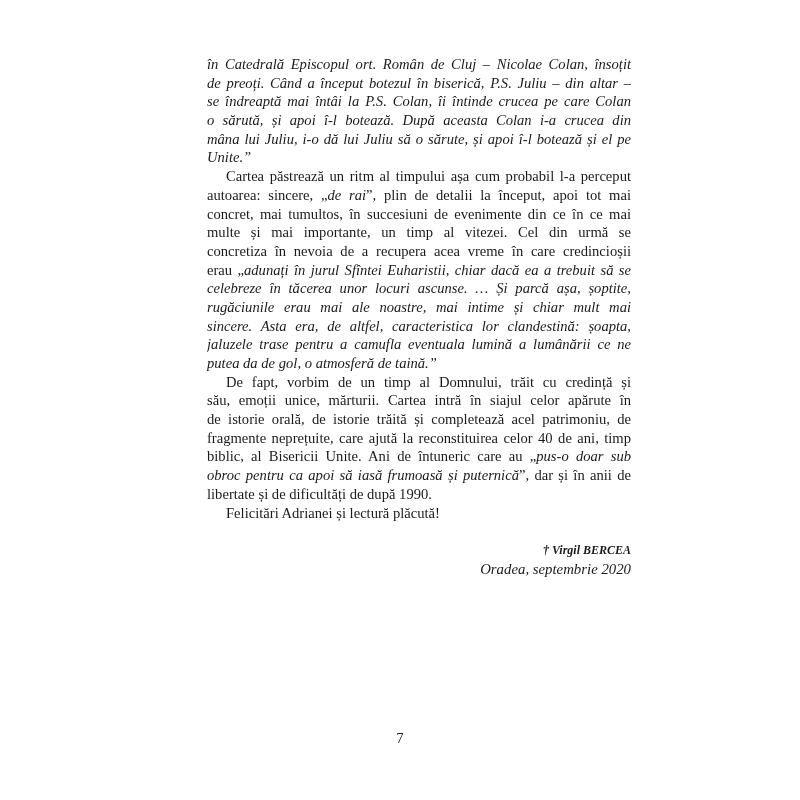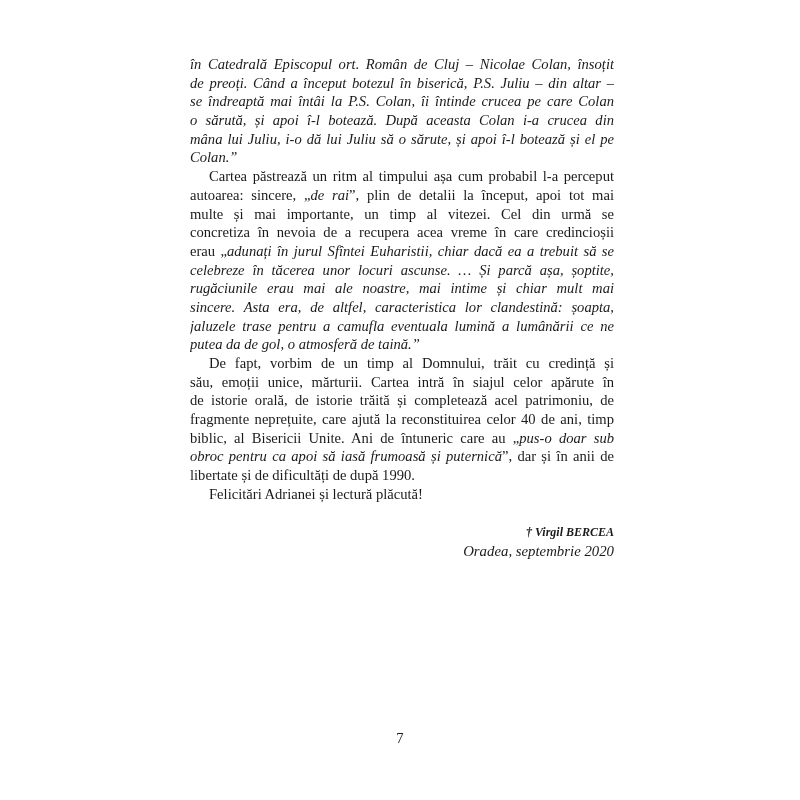--- a/index.html
+++ b/index.html
@@ -11,21 +11,21 @@
     position: relative;
     width: 800px;
     height: 800px;
     background: #ffffff;
     color: #1a1a1a;
     font-family: "Liberation Serif", serif;
     overflow: hidden;
   }
   .text-block {
     position: absolute;
-    left: 190px;
+    left: 207px;
     top: 55px;
     width: 424px;
     font-size: 14.6px;
   }
   .para {
     margin: 0;
     padding: 0;
   }
   .line {
     line-height: 18.7px;
@@ -74,25 +74,26 @@
 
 <div class="page">
   <div class="text-block">
     <div id="paragraphs">
         <div class="para">
           <div class="line"><span class="it">în Catedrală Episcopul ort. Român de Cluj – Nicolae Colan, însoțit</span></div>
           <div class="line"><span class="it">de preoți. Când a început botezul în biserică, P.S. Juliu – din altar –</span></div>
           <div class="line"><span class="it">se îndreaptă mai întâi la P.S. Colan, îi întinde crucea pe care Colan</span></div>
           <div class="line"><span class="it">o sărută, și apoi î-l botează. După aceasta Colan i-a crucea din</span></div>
           <div class="line"><span class="it">mâna lui Juliu, i-o dă lui Juliu să o sărute, și apoi î-l botează și el pe</span></div>
-          <div class="line last"><span class="it">Colan.”</span></div>
+          <div class="line last"><span class="it">Unite.”</span></div>
         </div>
         <div class="para">
           <div class="line indent"><span>Cartea păstrează un ritm al timpului așa cum probabil l-a perceput</span></div>
           <div class="line"><span>autoarea: sincere, „</span><span class="it">de rai</span><span>”, plin de detalii la început, apoi tot mai</span></div>
+          <div class="line"><span>concret, mai tumultos, în succesiuni de evenimente din ce în ce mai</span></div>
           <div class="line"><span>multe și mai importante, un timp al vitezei. Cel din urmă se</span></div>
           <div class="line"><span>concretiza în nevoia de a recupera acea vreme în care credincioșii</span></div>
           <div class="line"><span>erau „</span><span class="it">adunați în jurul Sfîntei Euharistii, chiar dacă ea a trebuit să se</span></div>
           <div class="line"><span class="it">celebreze în tăcerea unor locuri ascunse. … Și parcă așa, șoptite,</span></div>
           <div class="line"><span class="it">rugăciunile erau mai ale noastre, mai intime și chiar mult mai</span></div>
           <div class="line"><span class="it">sincere. Asta era, de altfel, caracteristica lor clandestină: șoapta,</span></div>
           <div class="line"><span class="it">jaluzele trase pentru a camufla eventuala lumină a lumânării ce ne</span></div>
           <div class="line last"><span class="it">putea da de gol, o atmosferă de taină.”</span></div>
         </div>
         <div class="para">

